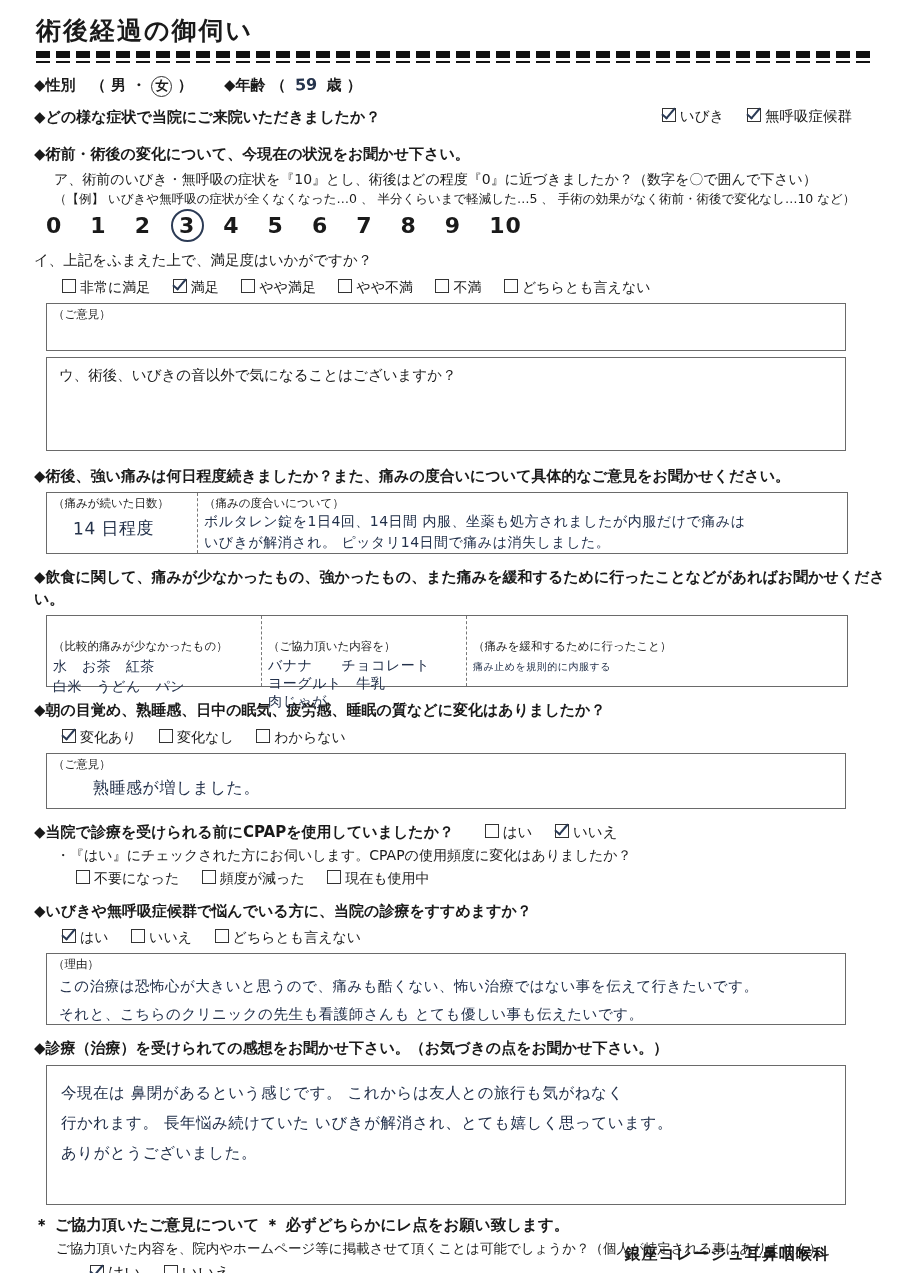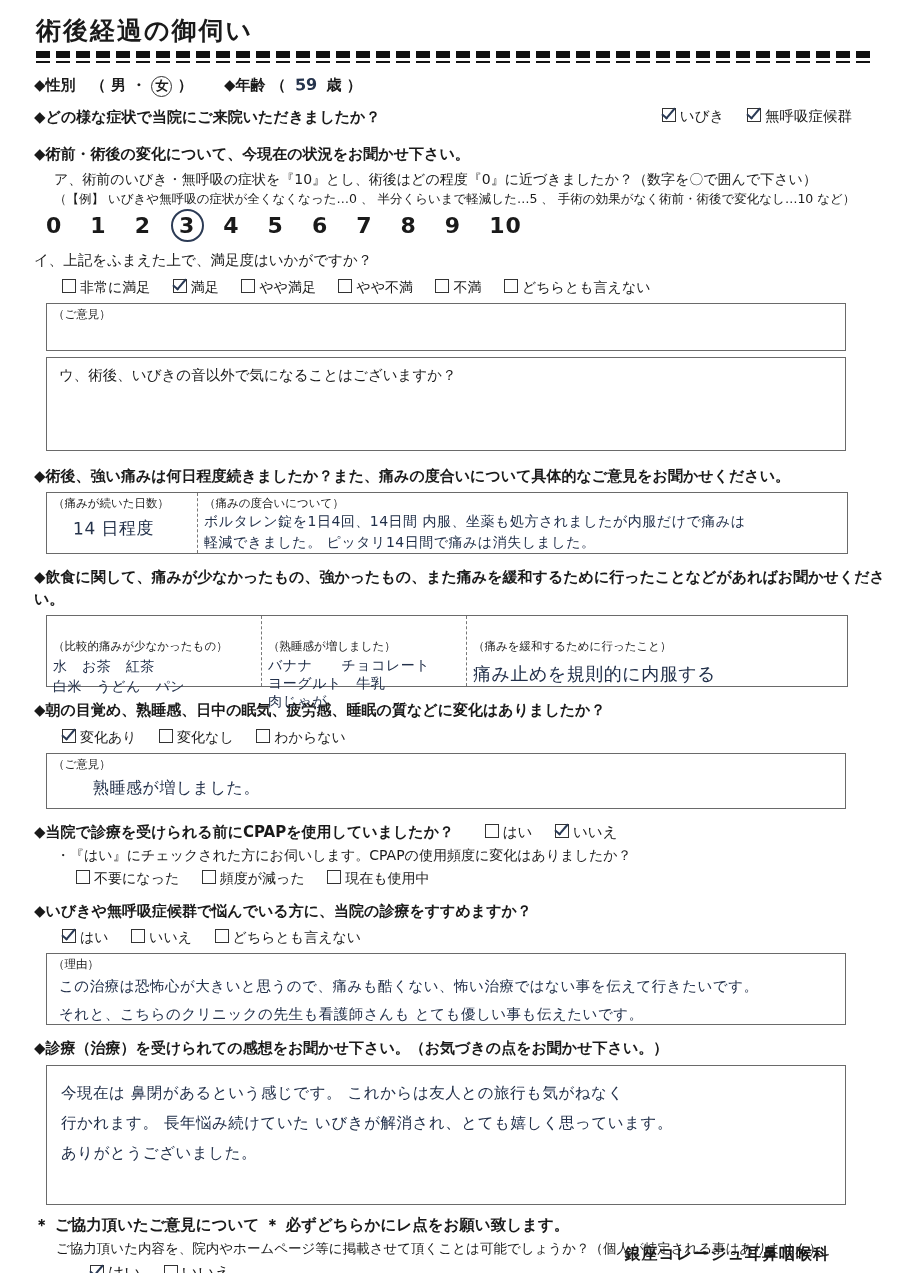--- a/index.html
+++ b/index.html
@@ -162,42 +162,42 @@
     <span class="q">◆術後、強い痛みは何日程度続きましたか？また、痛みの度合いについて具体的なご意見をお聞かせください。</span>
   </div>
   <div class="daysrow" style="width:800px;">
     <div class="c1">
       <span class="lbl">（痛みが続いた日数）</span>
       <div class="hand" style="margin:24px 0 0 26px;font-size:17px;">14 日程度</div>
     </div>
     <div class="c2">
       <span class="lbl">（痛みの度合いについて）</span>
       <div class="handbox" style="margin-top:16px;font-size:14px;line-height:1.5;">ボルタレン錠を1日4回、14日間 内服、坐薬も処方されましたが内服だけで痛みは</div>
-      <div class="handbox" style="font-size:14px;line-height:1.5;">軽減できました。 ピッタリ14日間で痛みは消失しました。</div>
+      <div class="handbox" style="font-size:14px;line-height:1.5;">いびきが解消され。 ピッタリ14日間で痛みは消失しました。</div>
     </div>
   </div>
 
   <div class="sect" style="margin-top:12px;">
     <span class="q">◆飲食に関して、痛みが少なかったもの、強かったもの、また痛みを緩和するために行ったことなどがあればお聞かせください。</span>
   </div>
   <div class="tbl3" style="width:800px;height:70px;">
     <div style="flex:0 0 215px;">
       <div class="lbl">（比較的痛みが少なかったもの）</div>
       <div class="handbox" style="font-size:14px;line-height:1.45;margin-top:2px;">水　お茶　紅茶</div>
       <div class="handbox" style="font-size:14px;line-height:1.45;">白米　うどん　パン</div>
     </div>
     <div style="flex:0 0 205px;">
-      <div class="lbl">（熟睡感が増しました）</div>
+      <div class="lbl">（ご協力頂いた内容を）</div>
       <div class="handbox" style="font-size:14px;line-height:1.3;margin-top:2px;">バナナ　　チョコレート</div>
       <div class="handbox" style="font-size:14px;line-height:1.3;">ヨーグルト　牛乳</div>
       <div class="handbox" style="font-size:14px;line-height:1.3;">肉じゃが</div>
     </div>
     <div>
       <div class="lbl">（痛みを緩和するために行ったこと）</div>
-      <div class="handbox" style="font-size:18px;margin-top:4px;">痛み止めを規則的に内服する</div>
+      <div class="handbox" style="font-size:10px;margin-top:4px;">痛み止めを規則的に内服する</div>
     </div>
   </div>
 
   <div class="sect" style="margin-top:12px;">
     <span class="q">◆朝の目覚め、熟睡感、日中の眠気、疲労感、睡眠の質などに変化はありましたか？</span>
   </div>
   <div class="sub" style="margin:6px 0 0 62px;">
     <span class="opt"><span class="cb checked"></span><span>変化あり</span></span>
     <span class="opt"><span class="cb"></span><span>変化なし</span></span>
     <span class="opt"><span class="cb"></span><span>わからない</span></span>

